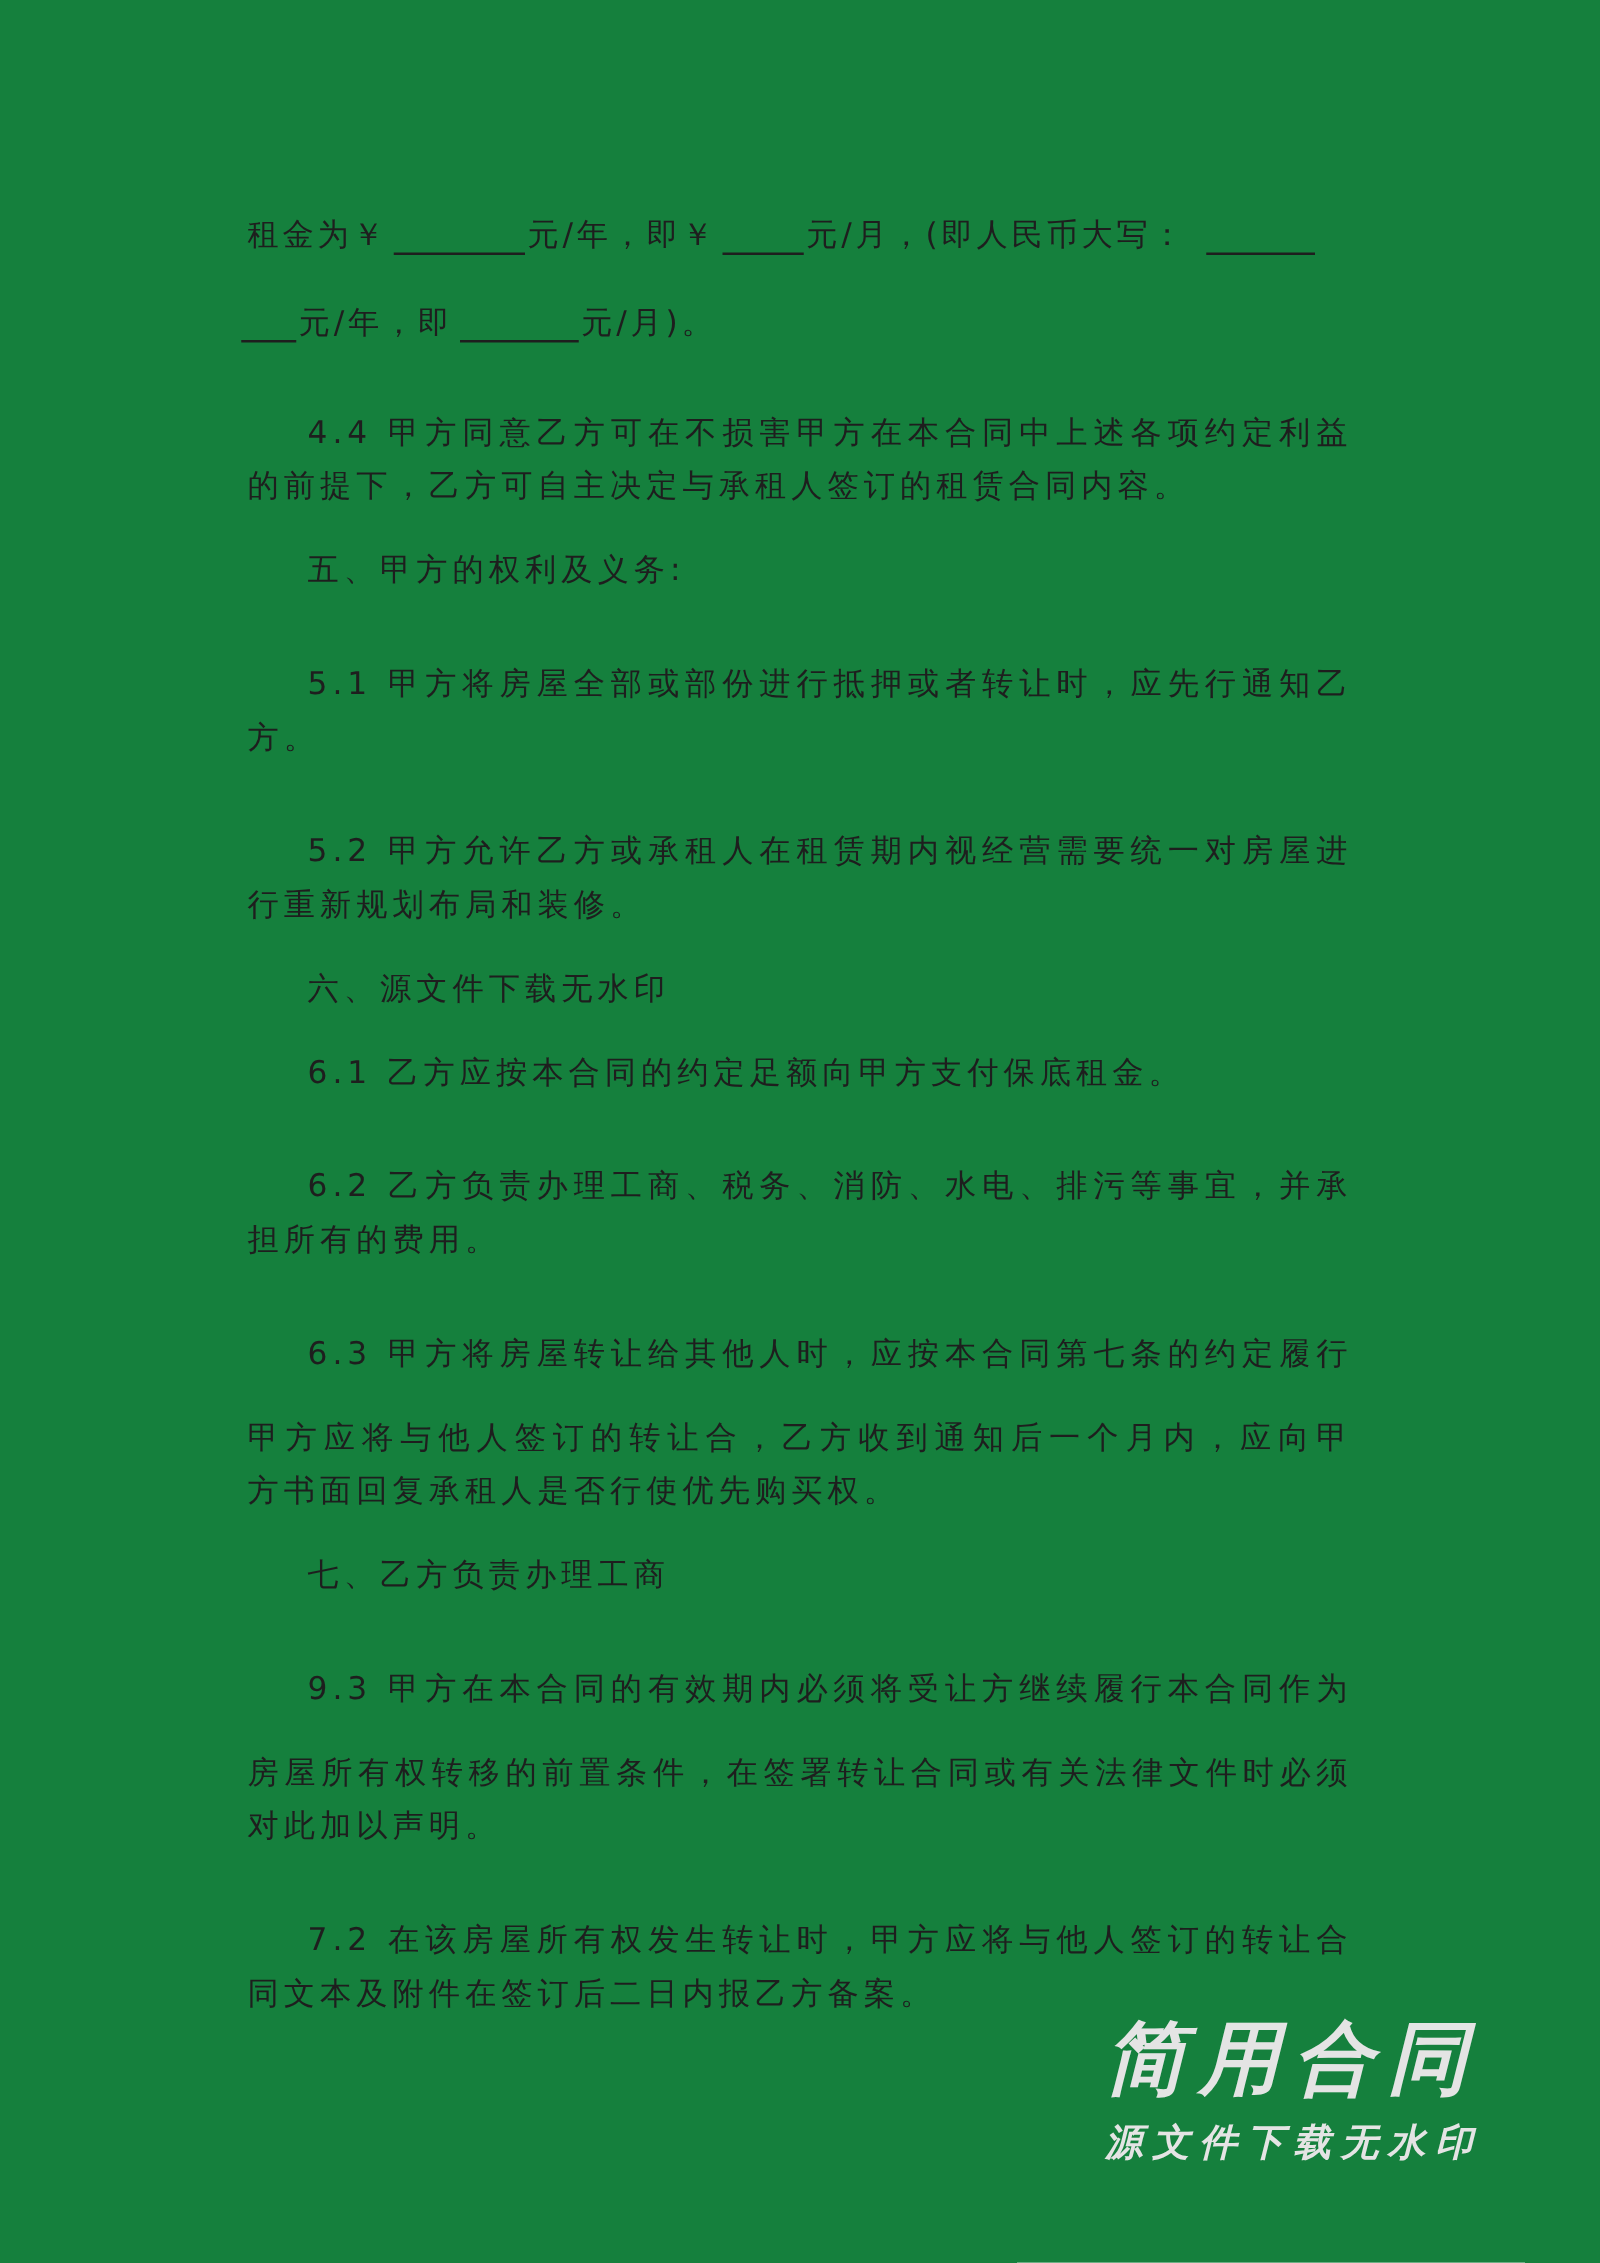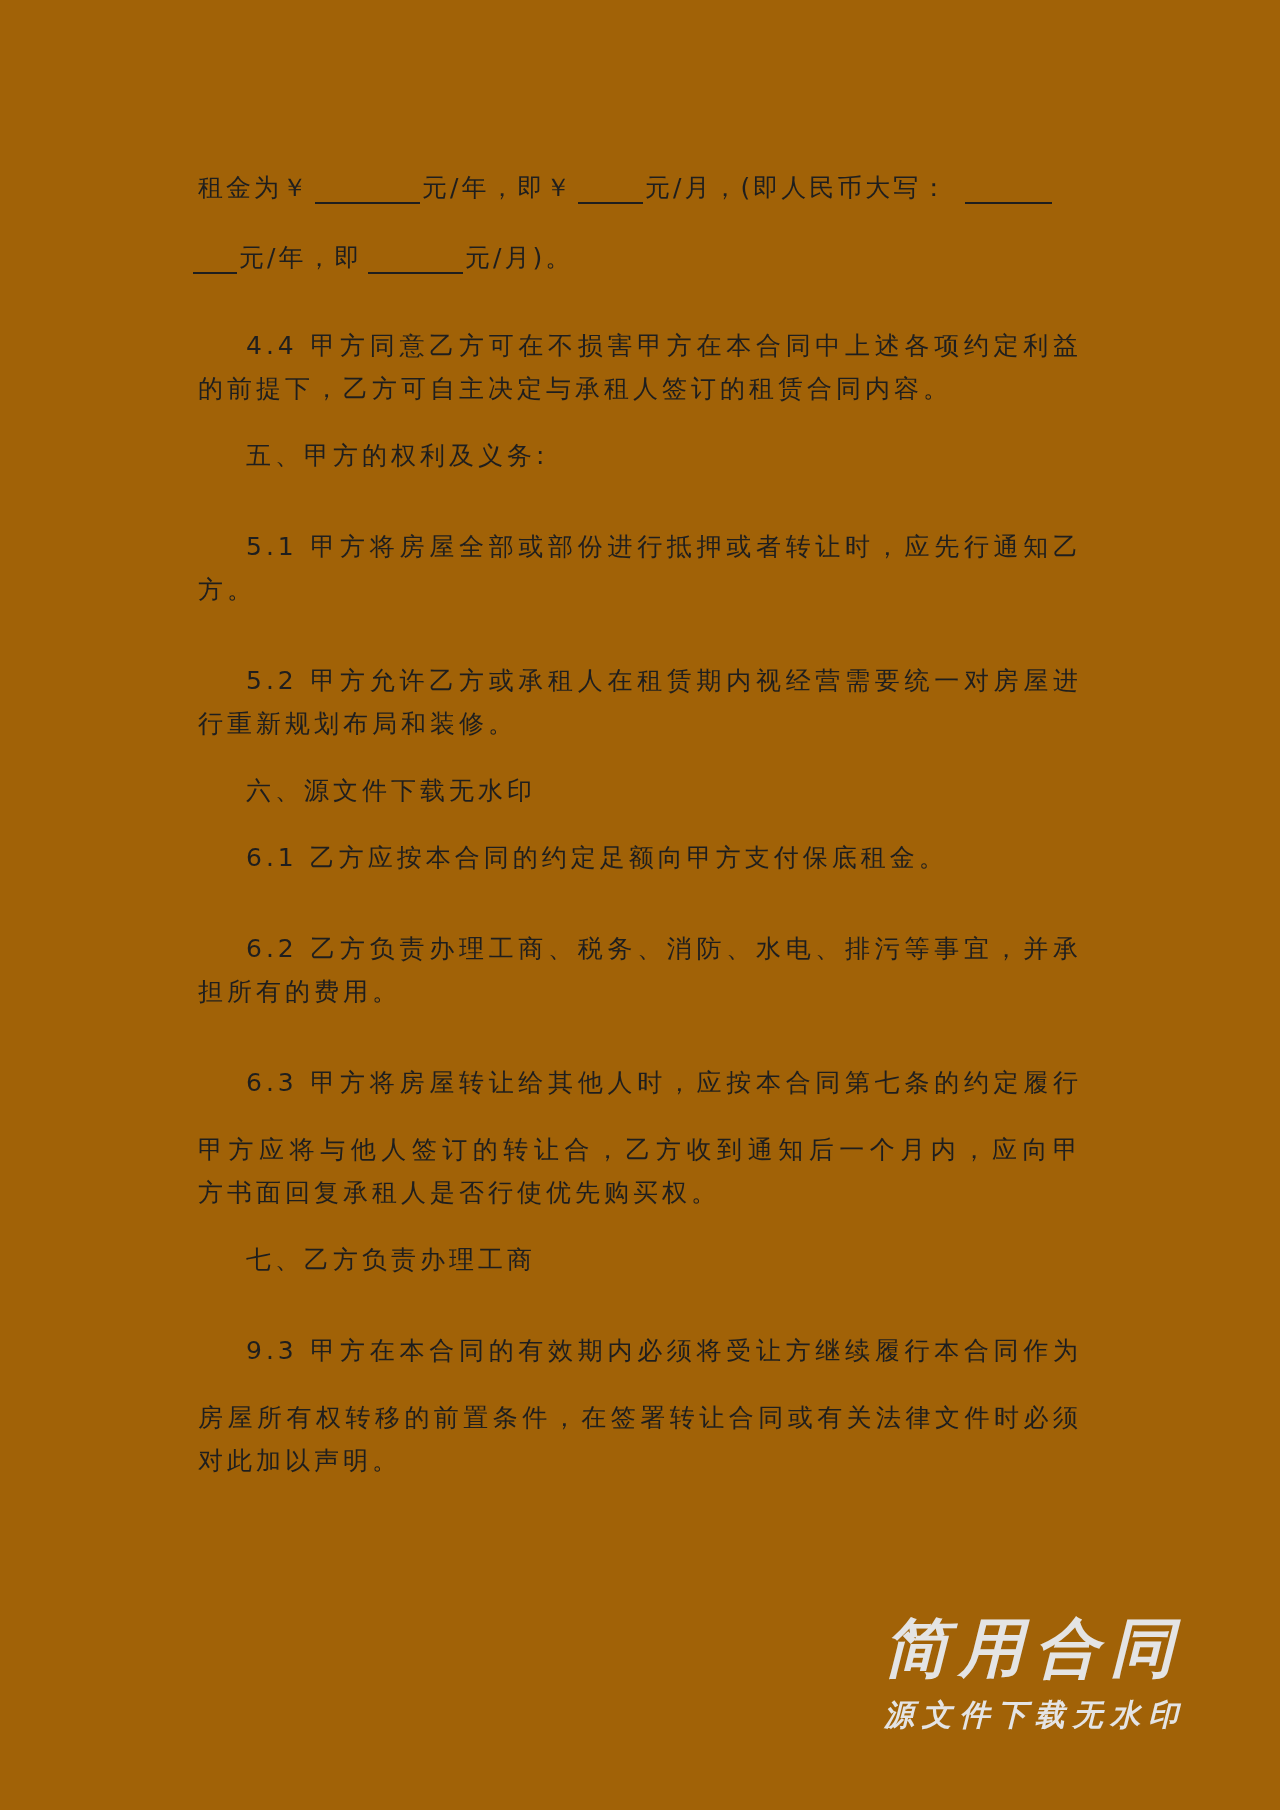--- a/index.html
+++ b/index.html
@@ -1,18 +1,18 @@
 <!DOCTYPE html>
 <html><head>
 <meta charset="utf-8">
 <style>
   html, body { margin: 0; padding: 0; background: #ffffff; }
   body { width: 1280px; height: 1810px; position: relative; overflow: hidden;
          font-family: "DejaVu Sans", "Liberation Sans", sans-serif; color: #1e1e1e; }
-  .page { position: absolute; left: 0; top: 0; width: 1280px; height: 1810px; background: #a16207; }
+  .page { position: absolute; left: 0; top: 0; width: 1280px; height: 1810px; background: #15803d; }
   .line { position: absolute; left: 198px; height: 40px; line-height: 40px;
           font-size: 25px; white-space: nowrap; letter-spacing: 4px; }
   .line.indent { left: 246px; }
   .line.full { width: 884px; text-align: justify; text-align-last: justify; white-space: normal; overflow: hidden; margin-top: 24px; }
   .line.full.indent { width: 836px; }
   .row1 { position: absolute; left: 198px; top: 168px; height: 40px; width: 884px; font-size: 25px; line-height: 40px; white-space: nowrap; }
   .row2 { position: absolute; left: 193px; top: 238px; height: 40px; font-size: 25px; line-height: 40px; white-space: nowrap; }
   .seg { position: absolute; top: 0; letter-spacing: 3px; }
   .bl { position: absolute; top: 0; height: 34px; border-bottom: 2px solid #1e1e1e; }
   .wm { position: absolute; left: 884px; width: 296px; color: #e4e4e4; font-weight: bold; font-style: italic; white-space: nowrap; text-align: justify; text-align-last: justify; margin-top: 28px; }
@@ -51,16 +51,18 @@
   <div class="line indent" style="top:838px">6.1 乙方应按本合同的约定足额向甲方支付保底租金。</div>
   <div class="line indent full" style="top:905px">6.2 乙方负责办理工商、税务、消防、水电、排污等事宜，并承</div>
   <div class="line" style="top:972px">担所有的费用。</div>
   <div class="line indent full" style="top:1039px">6.3 甲方将房屋转让给其他人时，应按本合同第七条的约定履行</div>
   <div class="line full" style="top:1106px">甲方应将与他人签订的转让合，乙方收到通知后一个月内，应向甲</div>
   <div class="line" style="top:1173px">方书面回复承租人是否行使优先购买权。</div>
   <div class="line indent" style="top:1240px">七、乙方负责办理工商</div>
   <div class="line indent full" style="top:1307px">9.3 甲方在本合同的有效期内必须将受让方继续履行本合同作为</div>
   <div class="line full" style="top:1374px">房屋所有权转移的前置条件，在签署转让合同或有关法律文件时必须</div>
   <div class="line" style="top:1441px">对此加以声明。</div>
+  <div class="line indent full" style="top:1508px">7.2 在该房屋所有权发生转让时，甲方应将与他人签订的转让合</div>
+  <div class="line" style="top:1575px">同文本及附件在签订后二日内报乙方备案。</div>
 
   <div class="wm wm-title">简用合同</div>
   <div class="wm wm-sub">源文件下载无水印</div>
 </div>
 
 </body></html>

